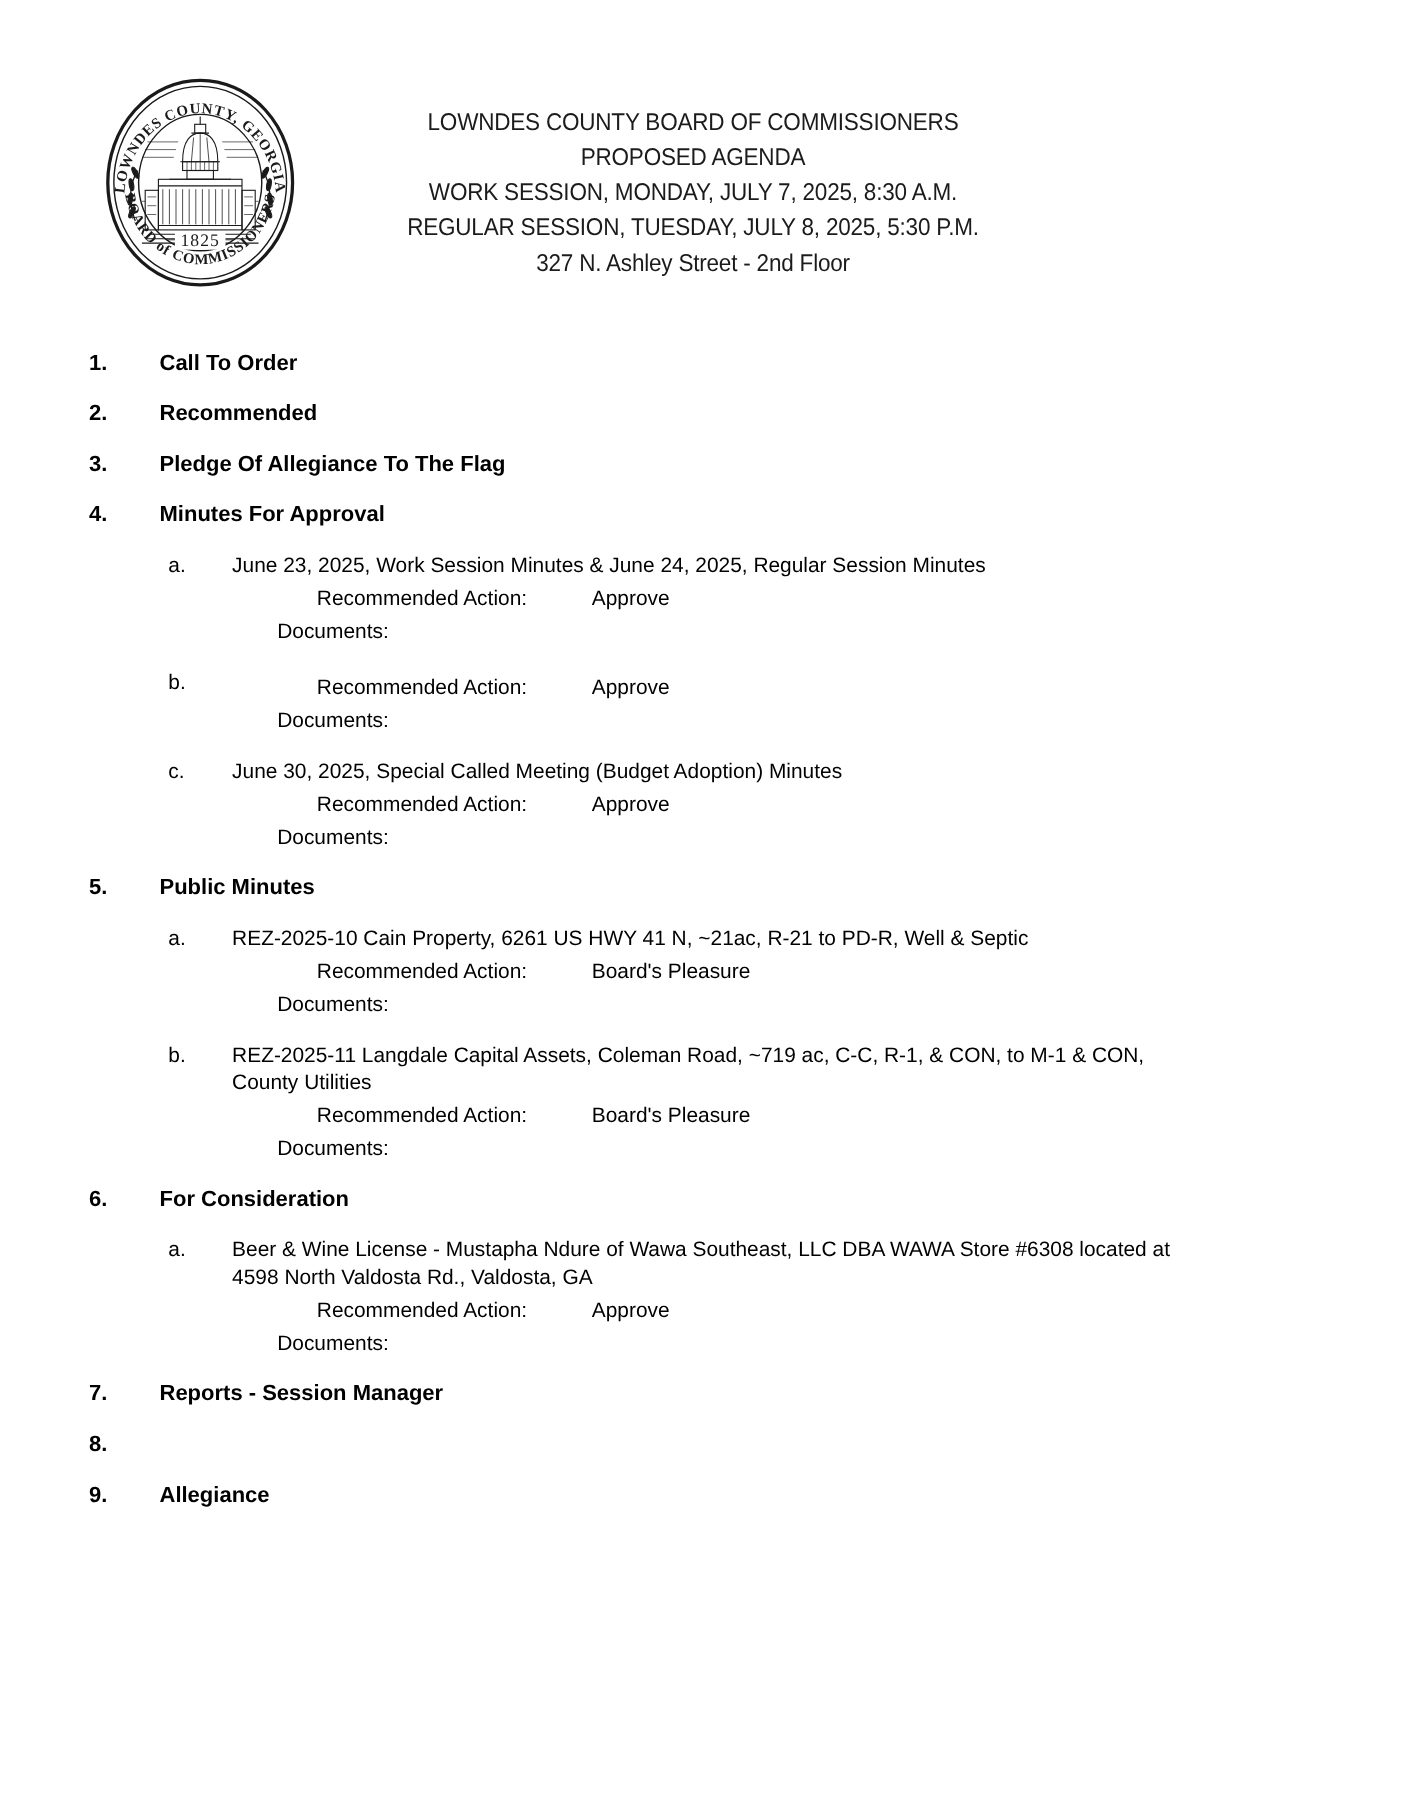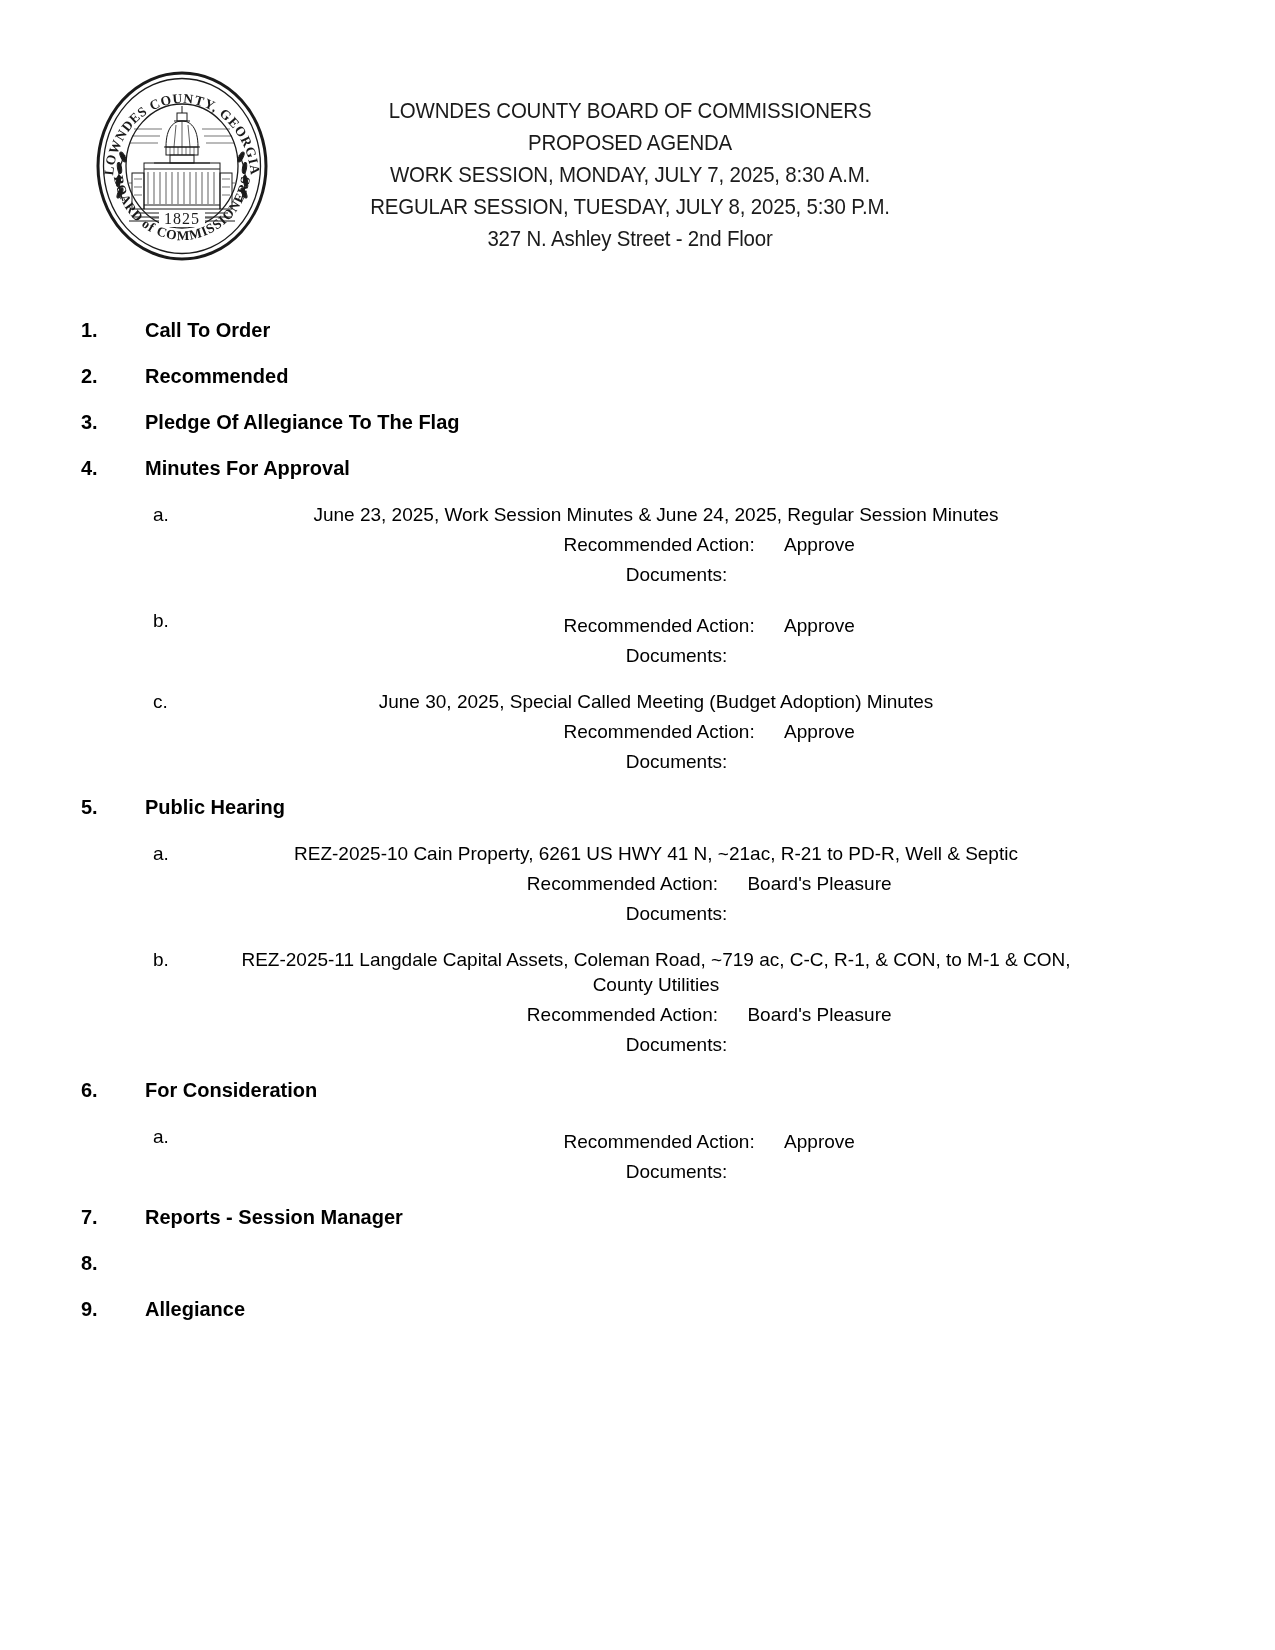--- a/index.html
+++ b/index.html
@@ -67,21 +67,20 @@
     font-weight: normal;
     margin-bottom: 21px;
   }
   .sub-letter {
     width: 58px;
     flex: none;
     line-height: 25px;
   }
   .sub-body {
     width: 890px;
-    text-align: center;
   }
   .sub-text {
     line-height: 25px;
   }
   .meta-line {
     margin-top: 5px;
     line-height: 25px;
     padding-left: 41px;
   }
   .meta-label {
@@ -268,21 +267,21 @@
         <div class="sub-text">June 30, 2025, Special Called Meeting (Budget Adoption) Minutes</div>
         <div class="meta-line">
           <span class="meta-label">Recommended Action:</span><span>Approve</span>
         </div>
         <div class="meta-line">Documents:</div>
       </div>
     </div>
 
     <div class="item-row">
       <span class="item-num">5.</span>
-      <span class="item-title">Public Hearing</span>
+      <span class="item-title">Public Minutes</span>
     </div>
     <div class="sub-item">
       <span class="sub-letter">a.</span>
       <div class="sub-body">
         <div class="sub-text">REZ-2025-10 Cain Property, 6261 US HWY 41 N, ~21ac, R-21 to PD-R, Well &amp; Septic</div>
         <div class="meta-line">
           <span class="meta-label">Recommended Action:</span><span>Board's Pleasure</span>
         </div>
         <div class="meta-line">Documents:</div>
       </div>
@@ -298,20 +297,21 @@
       </div>
     </div>
 
     <div class="item-row">
       <span class="item-num">6.</span>
       <span class="item-title">For Consideration</span>
     </div>
     <div class="sub-item">
       <span class="sub-letter">a.</span>
       <div class="sub-body">
+        <div class="sub-text">Beer &amp; Wine License - Mustapha Ndure of Wawa Southeast, LLC DBA WAWA Store #6308 located at 4598 North Valdosta Rd., Valdosta, GA</div>
         <div class="meta-line">
           <span class="meta-label">Recommended Action:</span><span>Approve</span>
         </div>
         <div class="meta-line">Documents:</div>
       </div>
     </div>
 
     <div class="item-row">
       <span class="item-num">7.</span>
       <span class="item-title">Reports - Session Manager</span>

